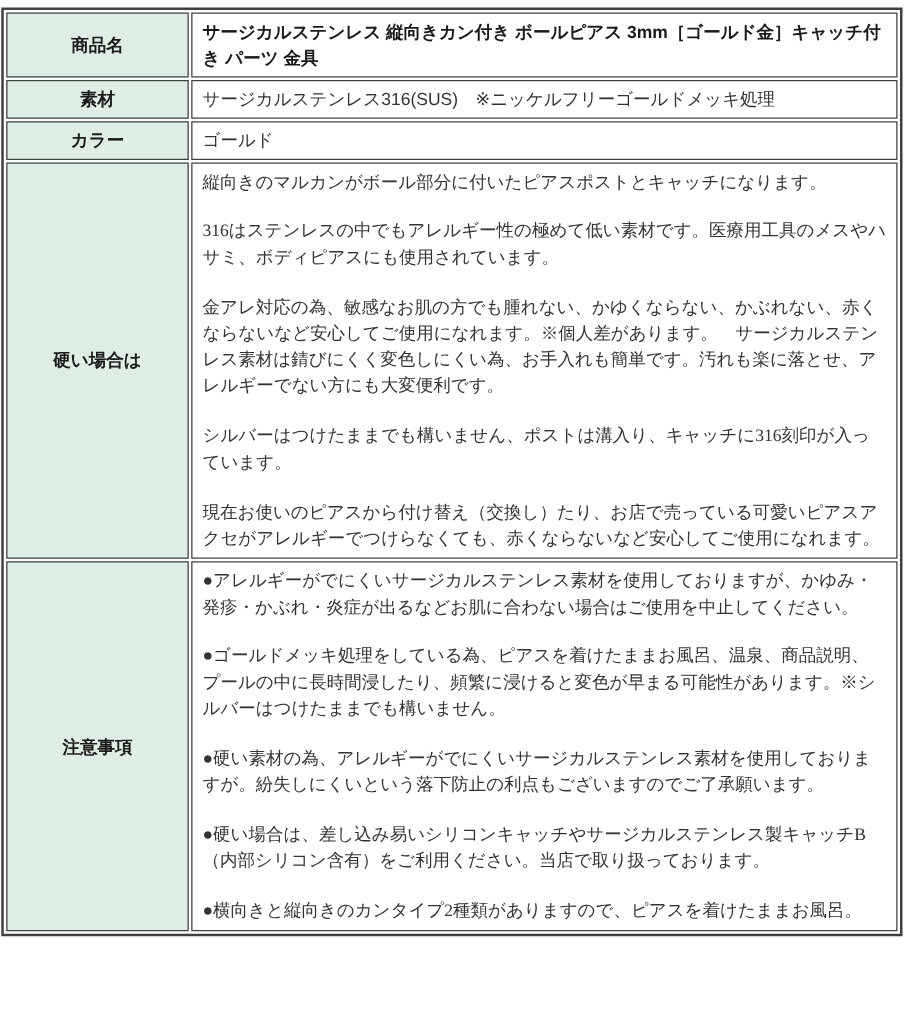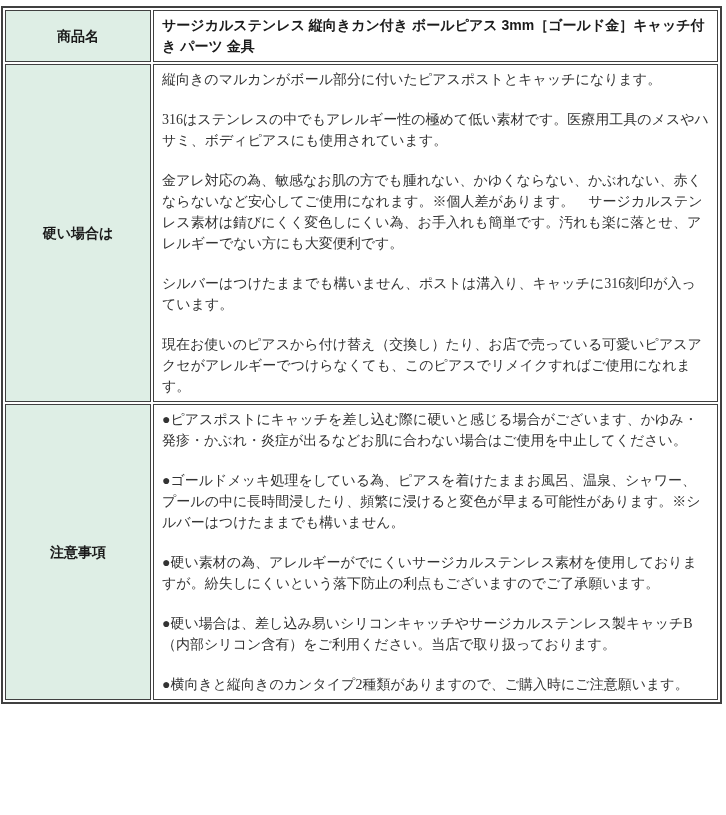--- a/index.html
+++ b/index.html
@@ -70,38 +70,50 @@
 <table class="spec-table">
   <tbody id="spec-rows">
   <tr class="bold-row">
     <th scope="row">商品名</th>
     <td>
           <p>サージカルステンレス 縦向きカン付き ボールピアス 3mm［ゴールド金］キャッチ付き パーツ 金具</p>
         </td>
   </tr>
 
 
+  <tr>
+    <th scope="row">素材</th>
+    <td>
+          <p>サージカルステンレス316(SUS)　※ニッケルフリーゴールドメッキ処理</p>
+        </td>
+  </tr>
 
+  <tr>
+    <th scope="row">カラー</th>
+    <td>
+          <p>ゴールド</p>
+        </td>
+  </tr>
 
   <tr>
     <th scope="row">硬い場合は</th>
     <td>
           <p>縦向きのマルカンがボール部分に付いたピアスポストとキャッチになります。</p>
           <p>316はステンレスの中でもアレルギー性の極めて低い素材です。医療用工具のメスやハサミ、ボディピアスにも使用されています。</p>
           <p>金アレ対応の為、敏感なお肌の方でも腫れない、かゆくならない、かぶれない、赤くならないなど安心してご使用になれます。※個人差があります。　サージカルステンレス素材は錆びにくく変色しにくい為、お手入れも簡単です。汚れも楽に落とせ、アレルギーでない方にも大変便利です。</p>
           <p>シルバーはつけたままでも構いません、ポストは溝入り、キャッチに316刻印が入っています。</p>
-          <p>現在お使いのピアスから付け替え（交換し）たり、お店で売っている可愛いピアスアクセがアレルギーでつけらなくても、このピアスでリメイクすればご使用になれます。</p>
+          <p>現在お使いのピアスから付け替え（交換し）たり、お店で売っている可愛いピアスアクセがアレルギーでつけらなくても、赤くならないなど安心してご使用になれます。</p>
         </td>
   </tr>
 
   <tr>
     <th scope="row">注意事項</th>
     <td>
-          <p>●ピアスポストにキャッチを差し込む際に硬いと感じる場合がございます、かゆみ・発疹・かぶれ・炎症が出るなどお肌に合わない場合はご使用を中止してください。</p>
-          <p>●ゴールドメッキ処理をしている為、ピアスを着けたままお風呂、温泉、シャワー、プールの中に長時間浸したり、頻繁に浸けると変色が早まる可能性があります。※シルバーはつけたままでも構いません。</p>
+          <p>●アレルギーがでにくいサージカルステンレス素材を使用しておりますが、かゆみ・発疹・かぶれ・炎症が出るなどお肌に合わない場合はご使用を中止してください。</p>
+          <p>●ゴールドメッキ処理をしている為、ピアスを着けたままお風呂、温泉、商品説明、プールの中に長時間浸したり、頻繁に浸けると変色が早まる可能性があります。※シルバーはつけたままでも構いません。</p>
           <p>●硬い素材の為、アレルギーがでにくいサージカルステンレス素材を使用しておりますが。紛失しにくいという落下防止の利点もございますのでご了承願います。</p>
           <p>●硬い場合は、差し込み易いシリコンキャッチやサージカルステンレス製キャッチB（内部シリコン含有）をご利用ください。当店で取り扱っております。</p>
-          <p>●横向きと縦向きのカンタイプ2種類がありますので、ご購入時にご注意願います。</p>
+          <p>●横向きと縦向きのカンタイプ2種類がありますので、ピアスを着けたままお風呂。</p>
         </td>
   </tr>
 
 </tbody>
 </table>
 
 </body></html>

